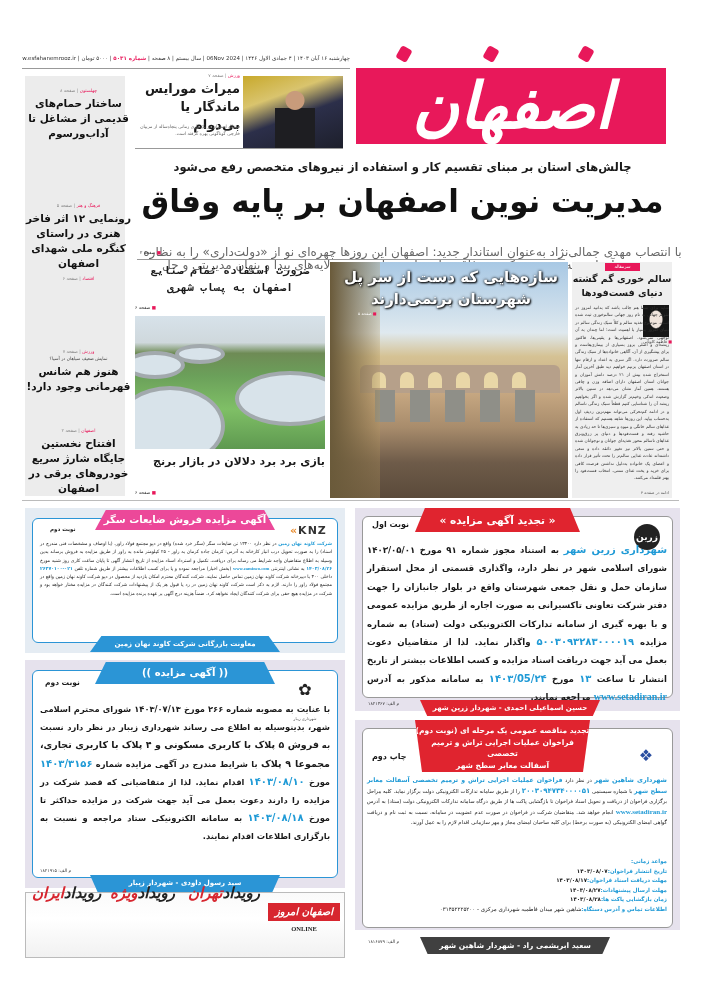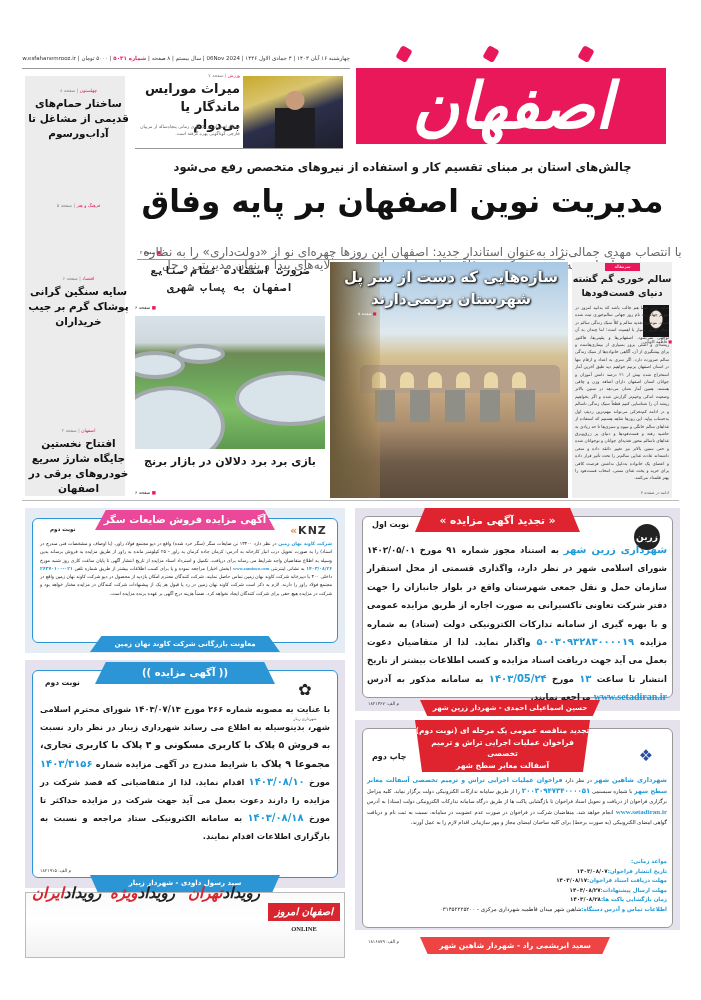--- a/index.html
+++ b/index.html
@@ -65,21 +65,21 @@
   .bridge-ref { left: 358px; top: 311px; font-size: 4px; color: #fff; }
   .bridge-ref .dot { color: #e8185a; }
 
   
   .ww-title { left: 135px; top: 263px; width: 190px; font-size: 11px; font-weight: bold; line-height: 17px; text-align: center; font-family: Liberation Mono, monospace; }
   .ww-ref { left: 135px; top: 305px; font-size: 4.5px; color: #333; }
   .ww-ref .dot { color: #e8185a; }
   .ww-photo { left: 135px; top: 316px; width: 190px; height: 133px; overflow: hidden;
     background: linear-gradient(180deg, #d7e2ea 0%, #cfd8dc 20%, #6e8b55 28%, #6ba05a 45%, #7fbf66 70%, #5e9950 100%); }
   .ww-pool { border-radius: 50%; border: 4px solid #a2a9ad; background: #d8e3ea; }
-  .rice-title { left: 135px; top: 453px; width: 190px; font-size: 11px; font-weight: bold; line-height: 17px; text-align: center; }
+  .rice-title { left: 135px; top: 453px; width: 190px; font-size: 11px; font-weight: bold; line-height: 17px; text-align: right; }
   .rice-ref { left: 135px; top: 490px; font-size: 4.5px; color: #333; }
   .rice-ref .dot { color: #e8185a; }
 
   .section-rule { left: 22px; top: 500px; width: 657px; height: 1px; background: #bbb; }
 
   
   .ad-wrap { background: #e6e2ed; }
   .ad-inner { background: #fff; border-radius: 6px; }
   .ad-tab { color: #fff; text-align: center; font-weight: bold; clip-path: polygon(6% 0, 94% 0, 100% 100%, 0 100%); }
   .ad-footer-tab { color: #fff; text-align: center; font-weight: bold; clip-path: polygon(0 0, 100% 0, 96% 100%, 4% 100%); }
@@ -97,21 +97,21 @@
 
   
   .ad2-wrap { left: 355px; top: 720px; width: 325px; height: 210px; }
   .ad2-inner { left: 362px; top: 728px; width: 311px; height: 200px; border: 1px solid #999; }
   .ad2-tab { left: 415px; top: 720px; width: 175px; height: 52px; background: #e0242f; font-size: 7.5px; line-height: 11.5px; padding-top: 5px; clip-path: polygon(0 0, 100% 0, 96% 100%, 4% 100%); }
   .ad2-round { left: 372px; top: 752px; font-size: 8px; font-weight: bold; }
   .ad2-logo { left: 632px; top: 742px; width: 28px; height: 28px; color: #2a4ea0; font-size: 16px; font-weight: bold; text-align: center; line-height: 28px; }
   .ad2-body { left: 367px; top: 775px; width: 300px; font-size: 5.2px; line-height: 10.5px; text-align: justify; }
   .ad2-dates { left: 367px; top: 857px; width: 300px; font-size: 5.5px; line-height: 9.5px; font-weight: bold; text-align: right; }
   .ad2-code { left: 368px; top: 939px; font-size: 4.5px; color: #333; }
-  .ad2-footer { left: 420px; top: 937px; width: 190px; height: 17px; background: #ef4444; font-size: 7.5px; line-height: 17px; }
+  .ad2-footer { left: 420px; top: 937px; width: 190px; height: 17px; background: #404040; font-size: 7.5px; line-height: 17px; }
 
   
   .ad3-wrap { left: 25px; top: 508px; width: 320px; height: 145px; background: #e5ecf3; }
   .ad3-inner { left: 32px; top: 518px; width: 306px; height: 125px; border: 1.5px solid #2b95d6; }
   .ad3-tab { left: 95px; top: 510px; width: 180px; height: 20px; background: #ec4899; font-size: 10px; line-height: 20px; }
   .ad3-round { left: 50px; top: 526px; font-size: 5.5px; font-weight: bold; }
   .ad3-logo { left: 290px; top: 524px; font-size: 11px; font-weight: bold; color: #333; font-family: "DejaVu Sans", sans-serif; letter-spacing: 1px; direction: ltr; }
   .ad3-logo .k { color: #e88a2a; }
   .ad3-body { left: 40px; top: 540px; width: 292px; font-size: 4.6px; line-height: 8.3px; text-align: justify; }
   .ad3-body b { font-weight: bold; }
@@ -156,24 +156,29 @@
 </div>
 <div class="abs infobar-rule"></div>
 
 <div class="abs sidebar">
   <div class="sb-item" style="top:12px">
     <div class="sb-kicker"><span class="cat">چهلستون</span> | <span>صفحه ۸</span></div>
     <div class="sb-title">ساختار حمام‌های قدیمی از مشاغل تا آداب‌ورسوم</div>
   </div>
   <div class="sb-item" style="top:127px">
     <div class="sb-kicker"><span class="cat">فرهنگ و هنر</span> | <span>صفحه ۵</span></div>
+    <div class="sb-title">رونمایی ۱۲ اثر فاخر هنری در راستای کنگره ملی شهدای اصفهان</div>
   </div>
   <div class="sb-item" style="top:200px">
     <div class="sb-kicker"><span class="cat">اقتصاد</span> | <span>صفحه ۶</span></div>
-    <div class="sb-title">سایه سنگین گرانی پوشاک گرم بر جیب خریداران</div>
+  </div>
+  <div class="sb-item" style="top:273px">
+    <div class="sb-kicker"><span class="cat">ورزش</span> | <span>صفحه ۷</span></div>
+    <div class="sb-sub">نمایش ضعیف سپاهان در آسیا؟</div>
+    <div class="sb-title">هنوز هم شانس قهرمانی وجود دارد!</div>
   </div>
   <div class="sb-item" style="top:352px">
     <div class="sb-kicker"><span class="cat">اصفهان</span> | <span>صفحه ۲</span></div>
     <div class="sb-title">افتتاح نخستین جایگاه شارژ سریع خودروهای برقی در اصفهان</div>
   </div>
 </div>
 
 <div class="abs sport-photo"></div>
 <div class="abs sport-person"></div>
 <div class="abs sport-kicker"><span class="cat">ورزش</span> | <span>صفحه ۷</span></div>

